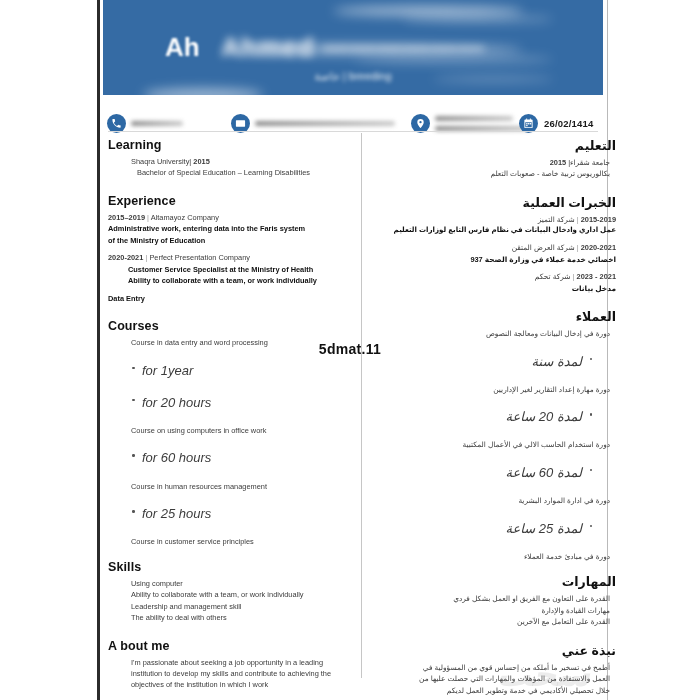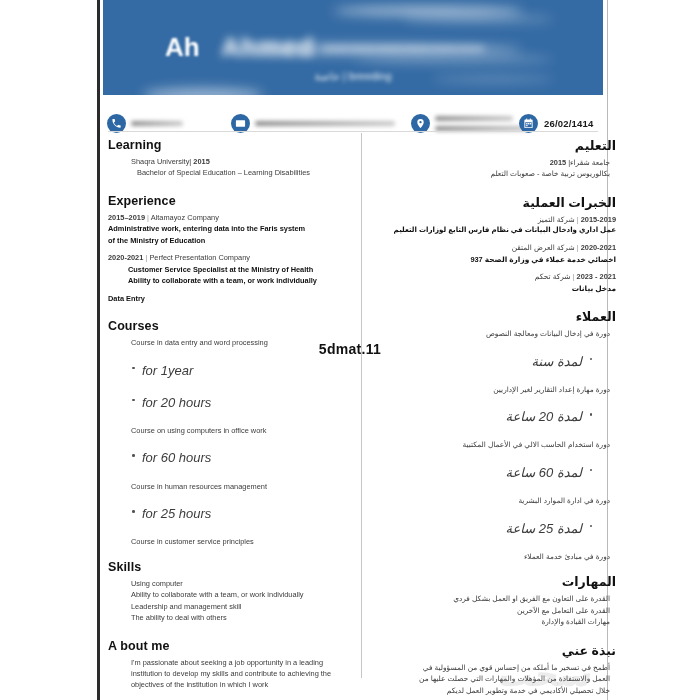--- a/index.html
+++ b/index.html
@@ -331,22 +331,22 @@
         <p class="line ind">دورة في ادارة الموارد البشرية</p>
         <p class="bullet">لمدة 25 ساعة</p>
         <p class="line ind">دورة في مبادئ خدمة العملاء</p>
       </div>
 
       <div class="gap-sm"></div>
 
       <div class="sec">
         <div class="sec-title">المهارات</div>
         <p class="line ind">القدرة على التعاون مع الفريق او العمل بشكل فردي</p>
+        <p class="line ind">مهارات القيادة والإدارة</p>
         <p class="line ind">القدرة على التعامل مع الآخرين</p>
-        <p class="line ind">مهارات القيادة والإدارة</p>
       </div>
 
       <div class="gap"></div>
 
       <div class="sec">
         <div class="sec-title">نبذة عني</div>
         <p class="line ind">أطمح في تسخير ما أملكه من إحساس قوي من المسؤولية في</p>
         <p class="line ind">العمل والاستفادة من المؤهلات والمهارات التي حصلت عليها من</p>
         <p class="line ind">خلال تحصيلي الأكاديمي في خدمة وتطوير العمل لديكم</p>
       </div>

